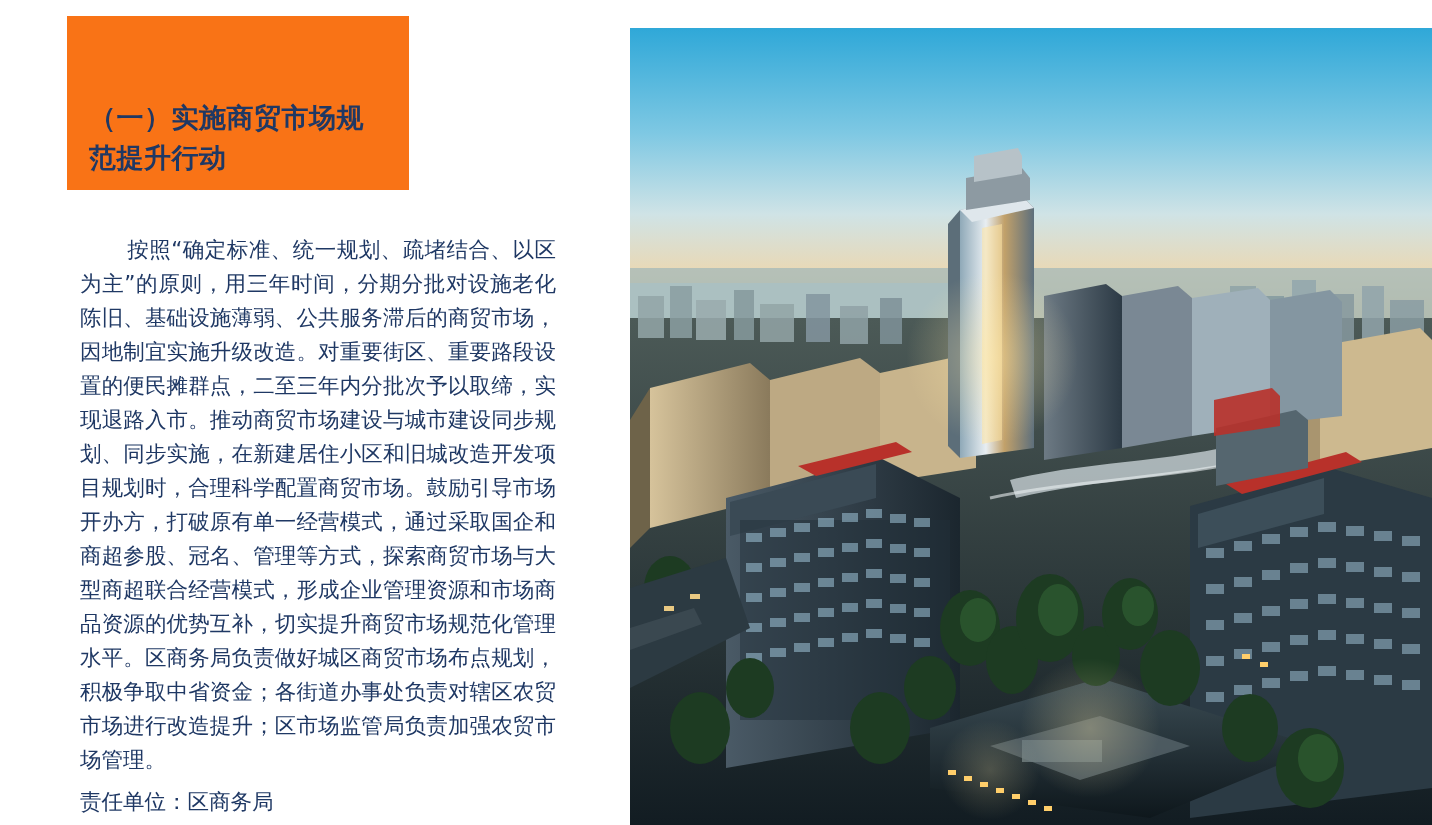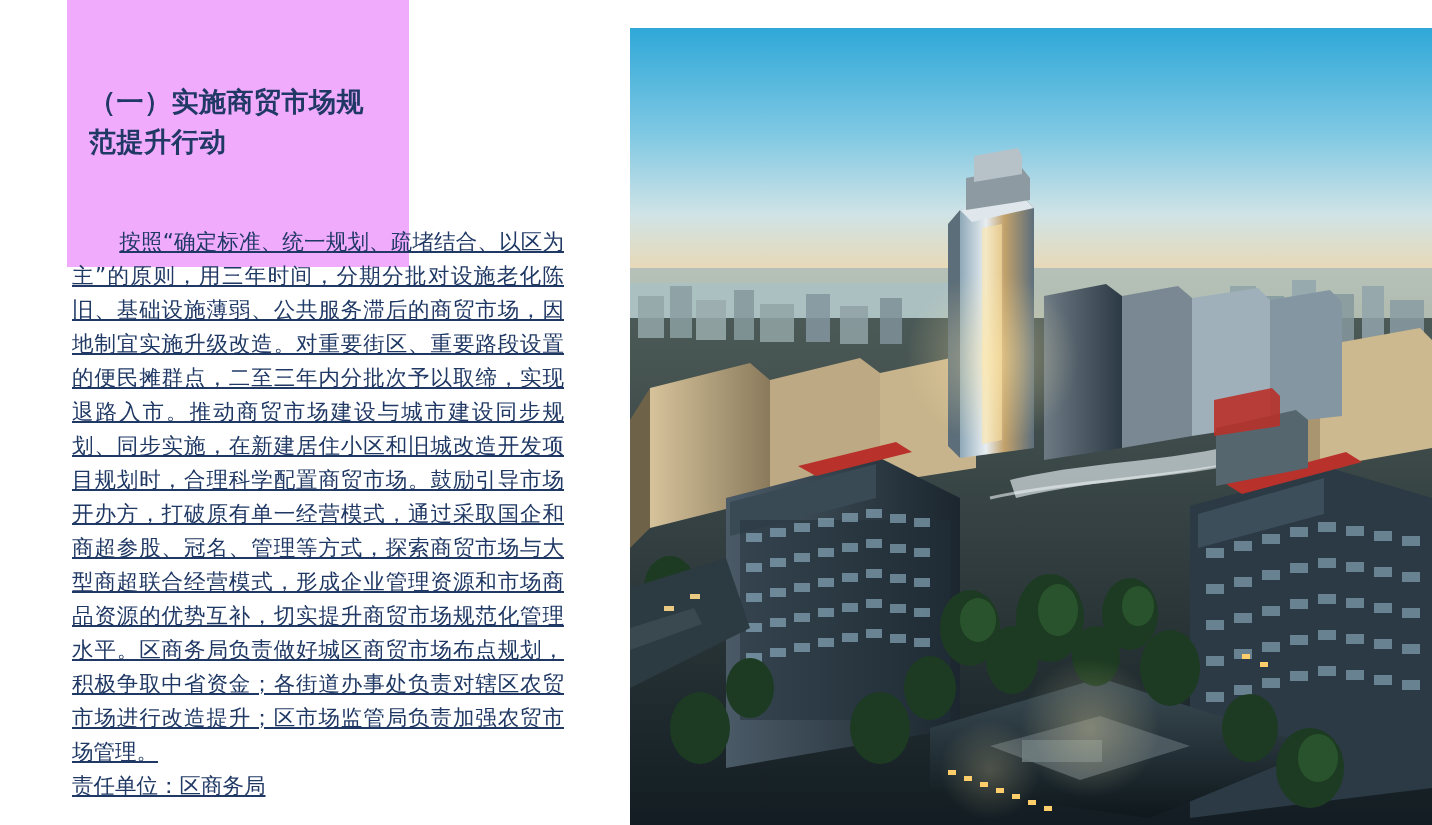--- a/index.html
+++ b/index.html
@@ -20,24 +20,24 @@
     position: absolute;
     left: 0;
     top: 0;
     width: 600px;
     height: 825px;
   }
 
   .title-box {
     position: absolute;
     left: 67px;
-    top: 0;
+    top: 16px;
     width: 342px;
-    height: 267px;
-    background: #f0abfc;
+    height: 174px;
+    background: #f97316;
   }
 
   .title-text {
     position: absolute;
     left: 22px;
     top: 82px;
     width: 300px;
     color: #1F3864;
     font-size: 27px;
     font-weight: bold;
@@ -50,22 +50,21 @@
     left: 72px;
     top: 225px;
     width: 492px;
     color: #1F3864;
     font-size: 21.5px;
     line-height: 34px;
     text-align: justify;
     text-justify: inter-ideograph;
   }
   .body-text p {
-    margin: 0;
-    text-decoration: underline;
+    margin: 8px;
   }
   .body-text p.indent {
     text-indent: 2.2em;
   }
 
   
   .photo {
     position: absolute;
     left: 630px;
     top: 28px;

